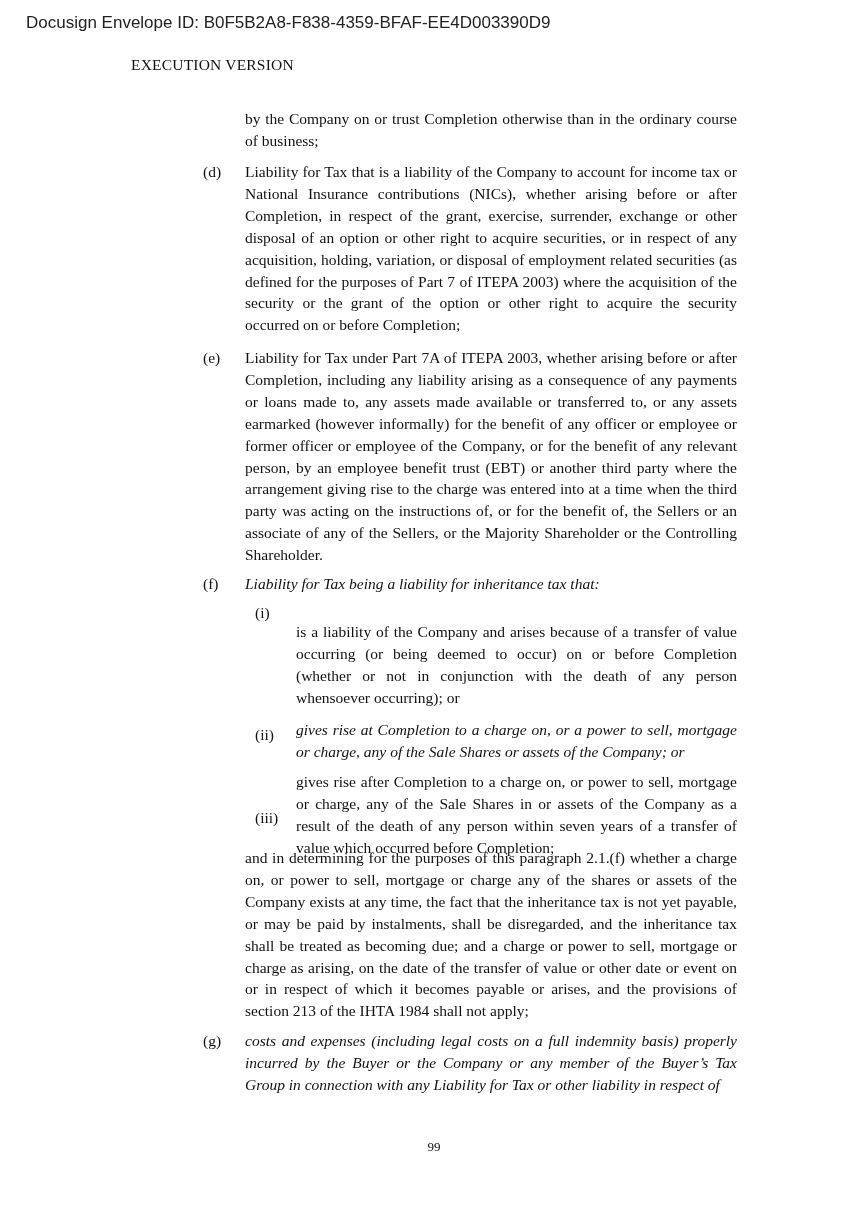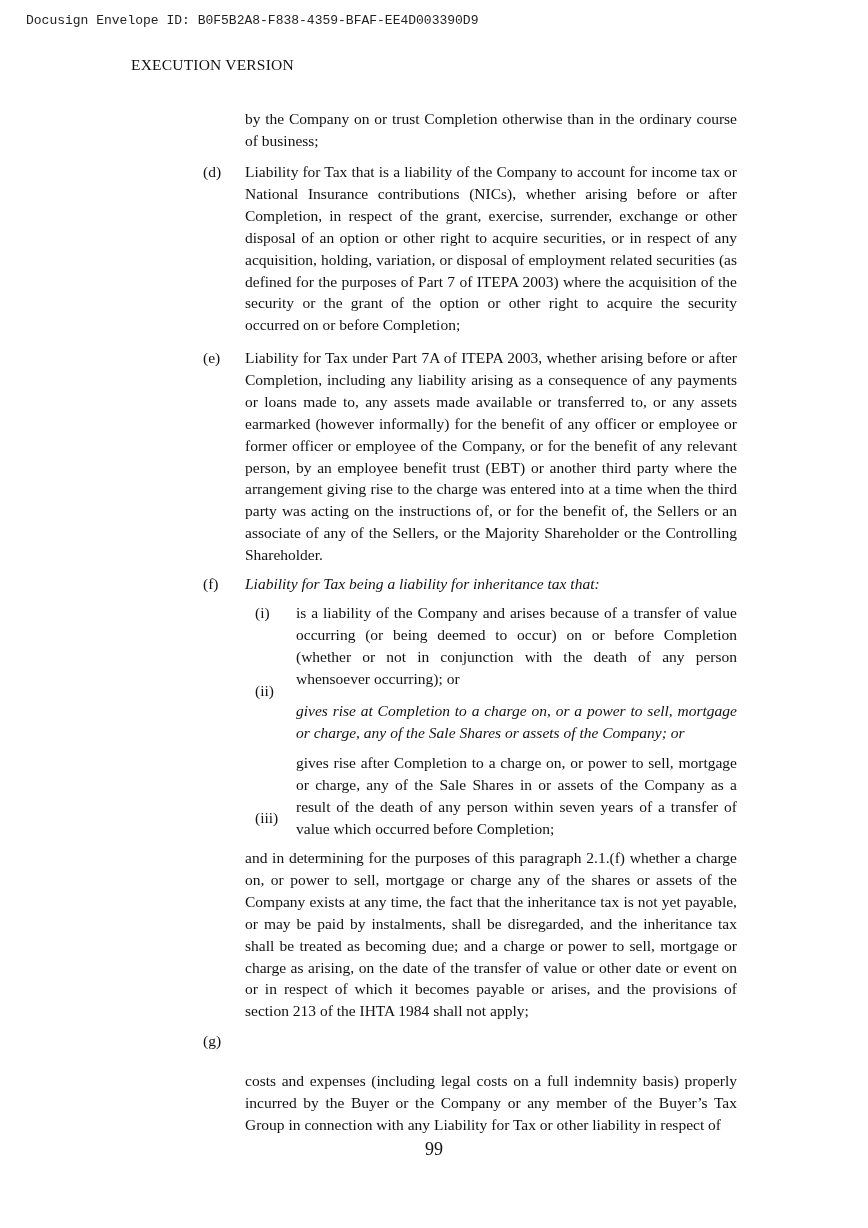--- a/index.html
+++ b/index.html
@@ -1,37 +1,37 @@
 <!DOCTYPE html>
 <html><head>
 <meta charset="utf-8">
 <style>
   html, body { margin: 0; padding: 0; background: #ffffff; }
   body { width: 868px; height: 1228px; position: relative; overflow: hidden; color: #111; }
   .envelope {
     position: absolute; left: 26px; top: 13px;
-    font-family: Liberation Mono, monospace; font-size: 13px; color: #222;
+    font-family: Liberation Sans, sans-serif; font-size: 17px; color: #222;
   }
   .version {
     position: absolute; left: 131px; top: 56px;
     font-family: "Liberation Serif", serif; font-size: 15.5px; letter-spacing: 0.2px; text-align: center;
   }
   .doc {
     font-family: "Liberation Serif", serif; font-size: 15.5px; line-height: 21.9px;
   }
   .para {
     position: absolute; left: 245px; width: 492px; text-align: justify;
     text-align-last: left;
   }
   .label { position: absolute; left: 203px; }
   .sublabel { position: absolute; left: 255px; }
-  .subpara { position: absolute; left: 296px; width: 441px; text-align: justify; text-align-last: left; }
+  .subpara { position: absolute; left: 296px; width: 441px; text-align: justify; text-align-last: left; margin-top: 19px; }
   .pagenum {
     position: absolute; left: 0; width: 868px; top: 1139px; text-align: center;
-    font-family: "Liberation Serif", serif; font-size: 18px;
+    font-family: "Liberation Serif", serif; font-size: 13px;
   }
 </style>
 </head>
 <body>
 
 <div class="envelope">Docusign Envelope ID: B0F5B2A8-F838-4359-BFAF-EE4D003390D9</div>
 <div class="version">EXECUTION VERSION</div>
 
 <div class="doc">
   <div class="para" style="top:108px;">by the Company on or trust Completion otherwise than in the ordinary course of business;</div>
@@ -41,25 +41,25 @@
 
   <div class="label" style="top:347px;">(e)</div>
   <div class="para" style="top:347px;">Liability for Tax under Part 7A of ITEPA 2003, whether arising before or after Completion, including any liability arising as a consequence of any payments or loans made to, any assets made available or transferred to, or any assets earmarked (however informally) for the benefit of any officer or employee  or former officer or employee of the Company, or for the benefit of any relevant person, by an employee benefit trust (EBT) or another third party where the arrangement giving rise to the charge was entered into at a time when the third party was acting on the instructions of, or for the benefit of, the Sellers or an associate of any of the Sellers, or the Majority Shareholder or the Controlling Shareholder.</div>
 
   <div class="label" style="top:573px;">(f)</div>
   <div class="para" style="top:573px;font-style:italic;">Liability for Tax being a liability for inheritance tax that:</div>
 
   <div class="sublabel" style="top:602px;">(i)</div>
   <div class="subpara" style="top:602px;">is a liability of the Company and arises because of a transfer of value occurring (or being deemed to occur) on or before Completion (whether or not in conjunction with the death of any person whensoever occurring); or</div>
 
-  <div class="sublabel" style="top:680px;">(ii)</div>
+  <div class="sublabel" style="top:724px;">(ii)</div>
   <div class="subpara" style="top:700px;font-style:italic;">gives rise at Completion to a charge on, or a power to sell, mortgage or charge, any of the Sale Shares or assets of the Company; or</div>
 
   <div class="sublabel" style="top:791px;margin-top:16px;">(iii)</div>
   <div class="subpara" style="top:752px;">gives rise after Completion to a charge on, or power to sell, mortgage or charge, any of the Sale Shares in or assets of the Company as a result of the death of any person within seven years of a transfer of value which occurred before Completion;</div>
 
   <div class="para" style="top:847px;">and in determining for the purposes of this paragraph 2.1.(f) whether a charge on, or power to sell, mortgage or charge any of the shares or assets of the Company exists at any time, the fact that the inheritance tax is not yet payable, or may be paid by instalments, shall be disregarded, and the inheritance tax shall be treated as becoming due; and a charge or power to sell, mortgage or charge as arising, on the date of the transfer of value or other date or event on or in respect of which it becomes payable or arises, and the provisions of section 213 of the IHTA 1984 shall not apply;</div>
 
   <div class="label" style="top:1030px;">(g)</div>
-  <div class="para" style="top:1070px;">costs and expenses (including legal costs on a full indemnity basis) properly incurred by the Buyer or the Company or any member of the Buyer’s Tax Group in connection with any Liability for Tax or other liability in respect of</div>
+  <div class="para" style="top:1030px;font-style:italic;">costs and expenses (including legal costs on a full indemnity basis) properly incurred by the Buyer or the Company or any member of the Buyer’s Tax Group in connection with any Liability for Tax or other liability in respect of</div>
 </div>
 
 <div class="pagenum">99</div>
 
 </body></html>

